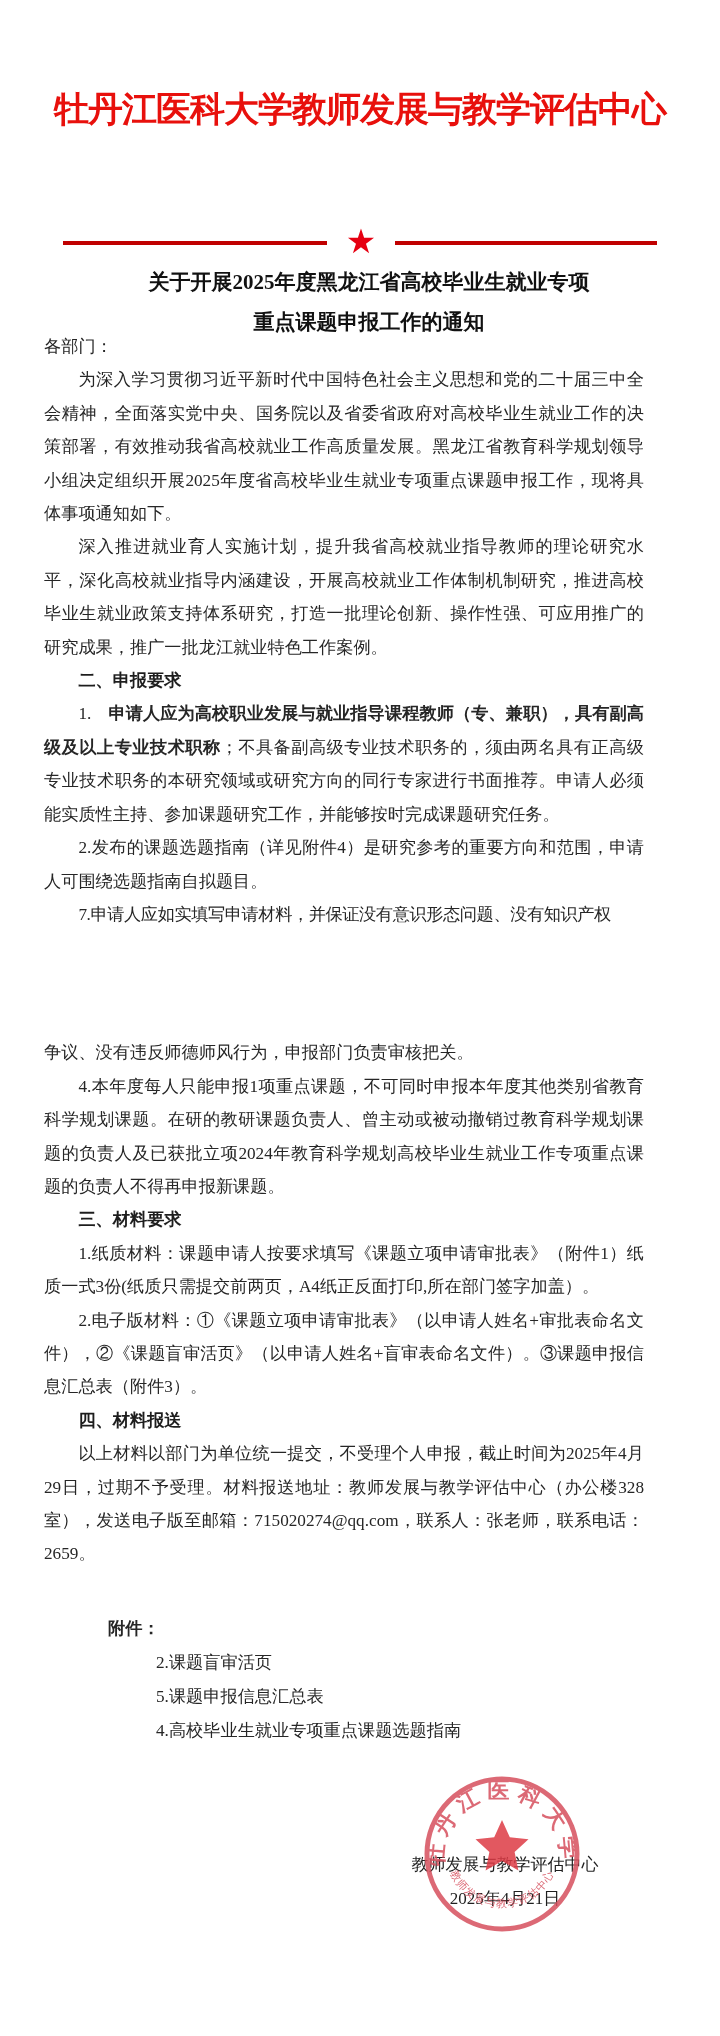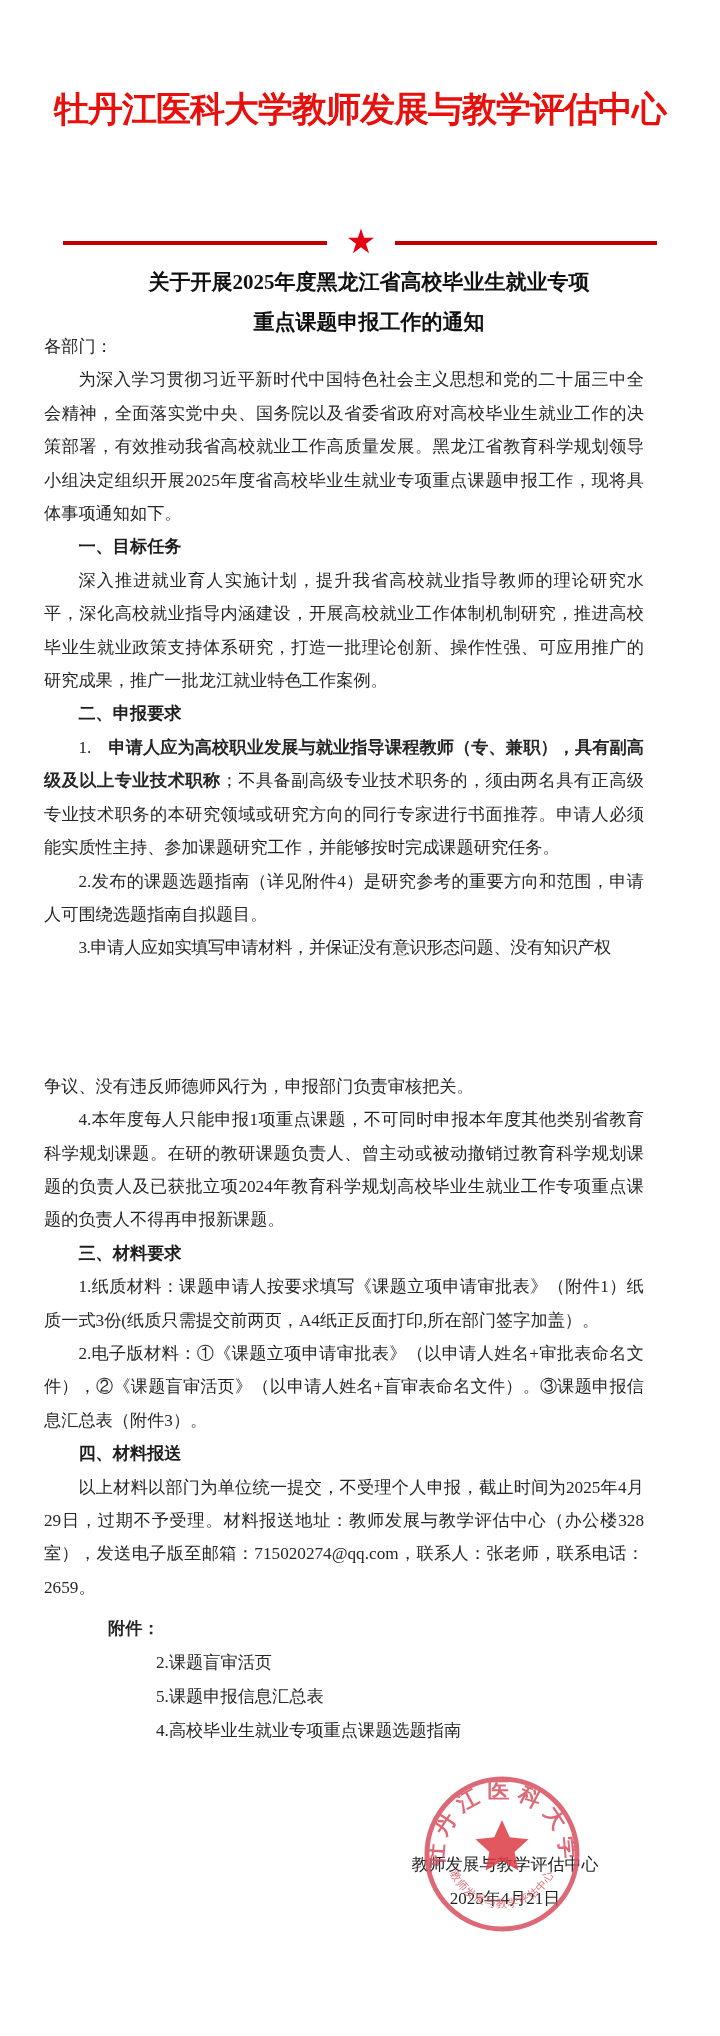--- a/index.html
+++ b/index.html
@@ -88,27 +88,26 @@
 
   <div class="notice-title">
     <div>关于开展2025年度黑龙江省高校毕业生就业专项</div>
     <div>重点课题申报工作的通知</div>
   </div>
 
   <div class="body">
     <p>各部门：</p>
     <p class="indent">为深入学习贯彻习近平新时代中国特色社会主义思想和党的二十届三中全会精神，全面落实党中央、国务院以及省委省政府对高校毕业生就业工作的决策部署，有效推动我省高校就业工作高质量发展。黑龙江省教育科学规划领导小组决定组织开展2025年度省高校毕业生就业专项重点课题申报工作，现将具体事项通知如下。</p>
 
-    <p class="heading">一、目标任务</p>
     <p class="indent">深入推进就业育人实施计划，提升我省高校就业指导教师的理论研究水平，深化高校就业指导内涵建设，开展高校就业工作体制机制研究，推进高校毕业生就业政策支持体系研究，打造一批理论创新、操作性强、可应用推广的研究成果，推广一批龙江就业特色工作案例。</p>
 
     <p class="heading">二、申报要求</p>
     <p class="indent"><span>1.</span><b>申请人应为高校职业发展与就业指导课程教师（专、兼职），具有副高级及以上专业技术职称</b><span>；不具备副高级专业技术职务的，须由两名具有正高级专业技术职务的本研究领域或研究方向的同行专家进行书面推荐。申请人必须能实质性主持、参加课题研究工作，并能够按时完成课题研究任务。</span></p>
     <p class="indent">2.发布的课题选题指南（详见附件4）是研究参考的重要方向和范围，申请人可围绕选题指南自拟题目。</p>
-    <p class="indent single-line">3.申请人应如实填写申请材料，并保证没有意识形态问题、没有知识产权</p>
+    <p class="indent single-line">7.申请人应如实填写申请材料，并保证没有意识形态问题、没有知识产权</p>
 
     <div class="page-gap"></div>
 
     <p>争议、没有违反师德师风行为，申报部门负责审核把关。</p>
     <p class="indent">4.本年度每人只能申报1项重点课题，不可同时申报本年度其他类别省教育科学规划课题。在研的教研课题负责人、曾主动或被动撤销过教育科学规划课题的负责人及已获批立项2024年教育科学规划高校毕业生就业工作专项重点课题的负责人不得再申报新课题。</p>
 
     <p class="heading">三、材料要求</p>
     <p class="indent">1.纸质材料：课题申请人按要求填写《课题立项申请审批表》（附件1）纸质一式3份(纸质只需提交前两页，A4纸正反面打印,所在部门签字加盖）。</p>
     <p class="indent">2.电子版材料：①《课题立项申请审批表》（以申请人姓名+审批表命名文件），②《课题盲审活页》（以申请人姓名+盲审表命名文件）。③课题申报信息汇总表（附件3）。</p>
 

